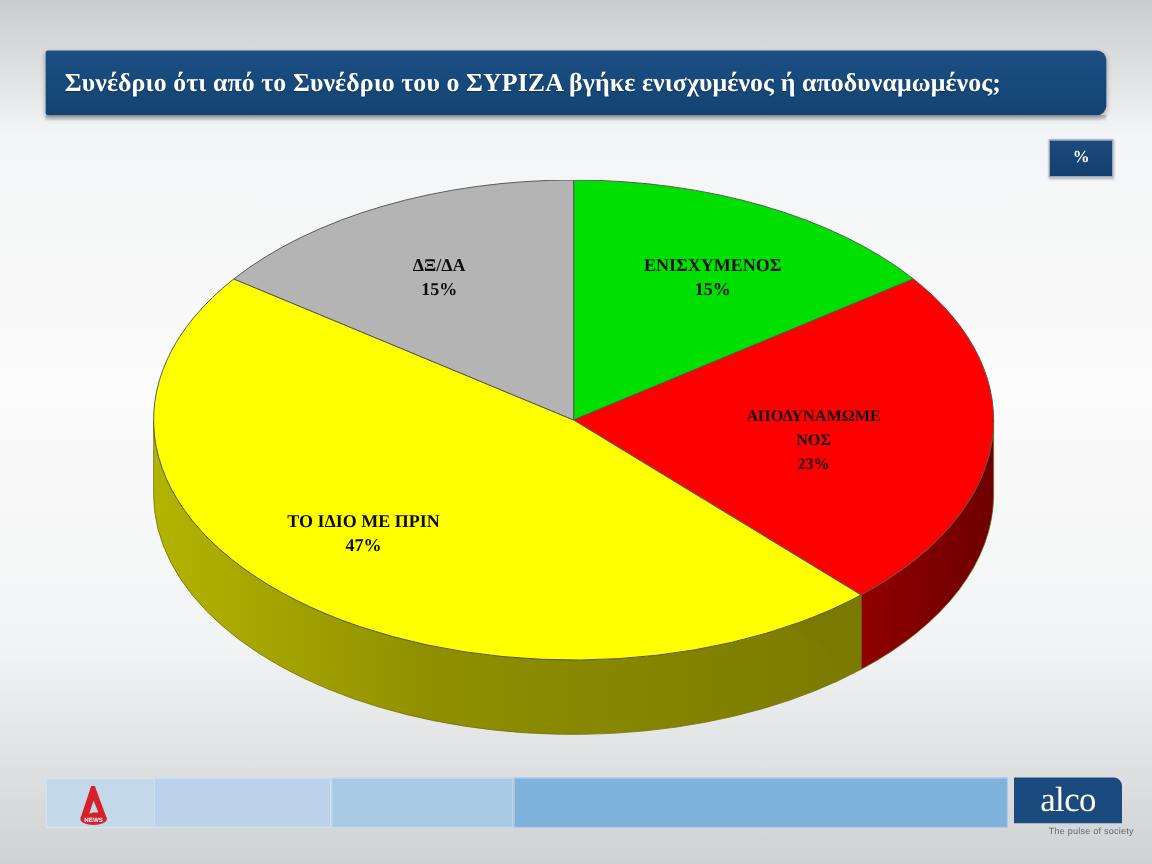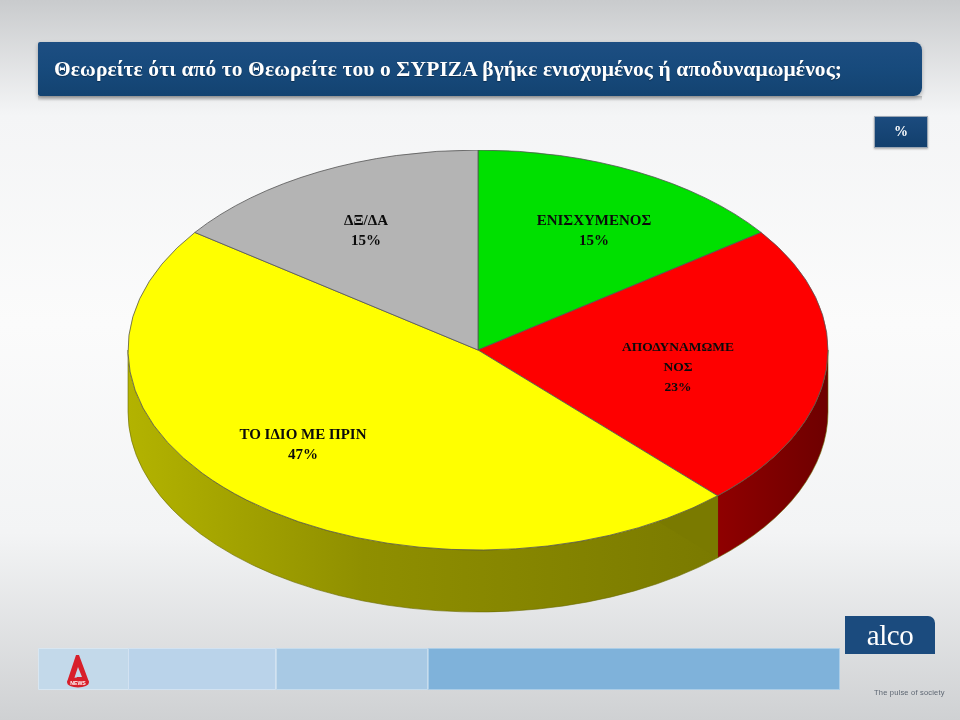--- a/index.html
+++ b/index.html
@@ -93,21 +93,21 @@
     border-radius: 1px;
     box-shadow: inset 0 0 0 1px rgba(255,255,255,0.35);
   }
   .alpha-logo {
     position: absolute;
     left: 56px; top: 652px;
     width: 44px; height: 36px;
   }
   .alco-box {
     position: absolute;
-    left: 845px; top: 616px;
+    left: 845px; top: 648px;
     width: 90px; height: 38px;
     background: #1b4b7e;
     border-radius: 0 7px 0 0;
     display: flex;
     align-items: center;
     justify-content: center;
   }
   .alco-word {
     color: #ffffff;
     font-family: "Liberation Serif", "DejaVu Serif", serif;
@@ -124,21 +124,21 @@
     font-size: 7.5px;
     letter-spacing: 0.2px;
   }
 </style>
 </head>
 <body>
 
 <div class="slide">
 
   <div class="title-banner">
-    <div class="title-banner-text">Θεωρείτε ότι από το Θεωρείτε του ο ΣΥΡΙΖΑ βγήκε ενισχυμένος ή αποδυναμωμένος;</div>
+    <div class="title-banner-text">Συνέδριο ότι από το Συνέδριο του ο ΣΥΡΙΖΑ βγήκε ενισχυμένος ή αποδυναμωμένος;</div>
   </div>
   <div class="banner-shadow-strip"></div>
 
   <div class="pct-badge">
     <span class="pct-badge-text">%</span>
   </div>
 
   <div class="chart-area">
     <svg id="pie-svg" width="960" height="480" viewBox="0 0 960 480">
       <defs>

